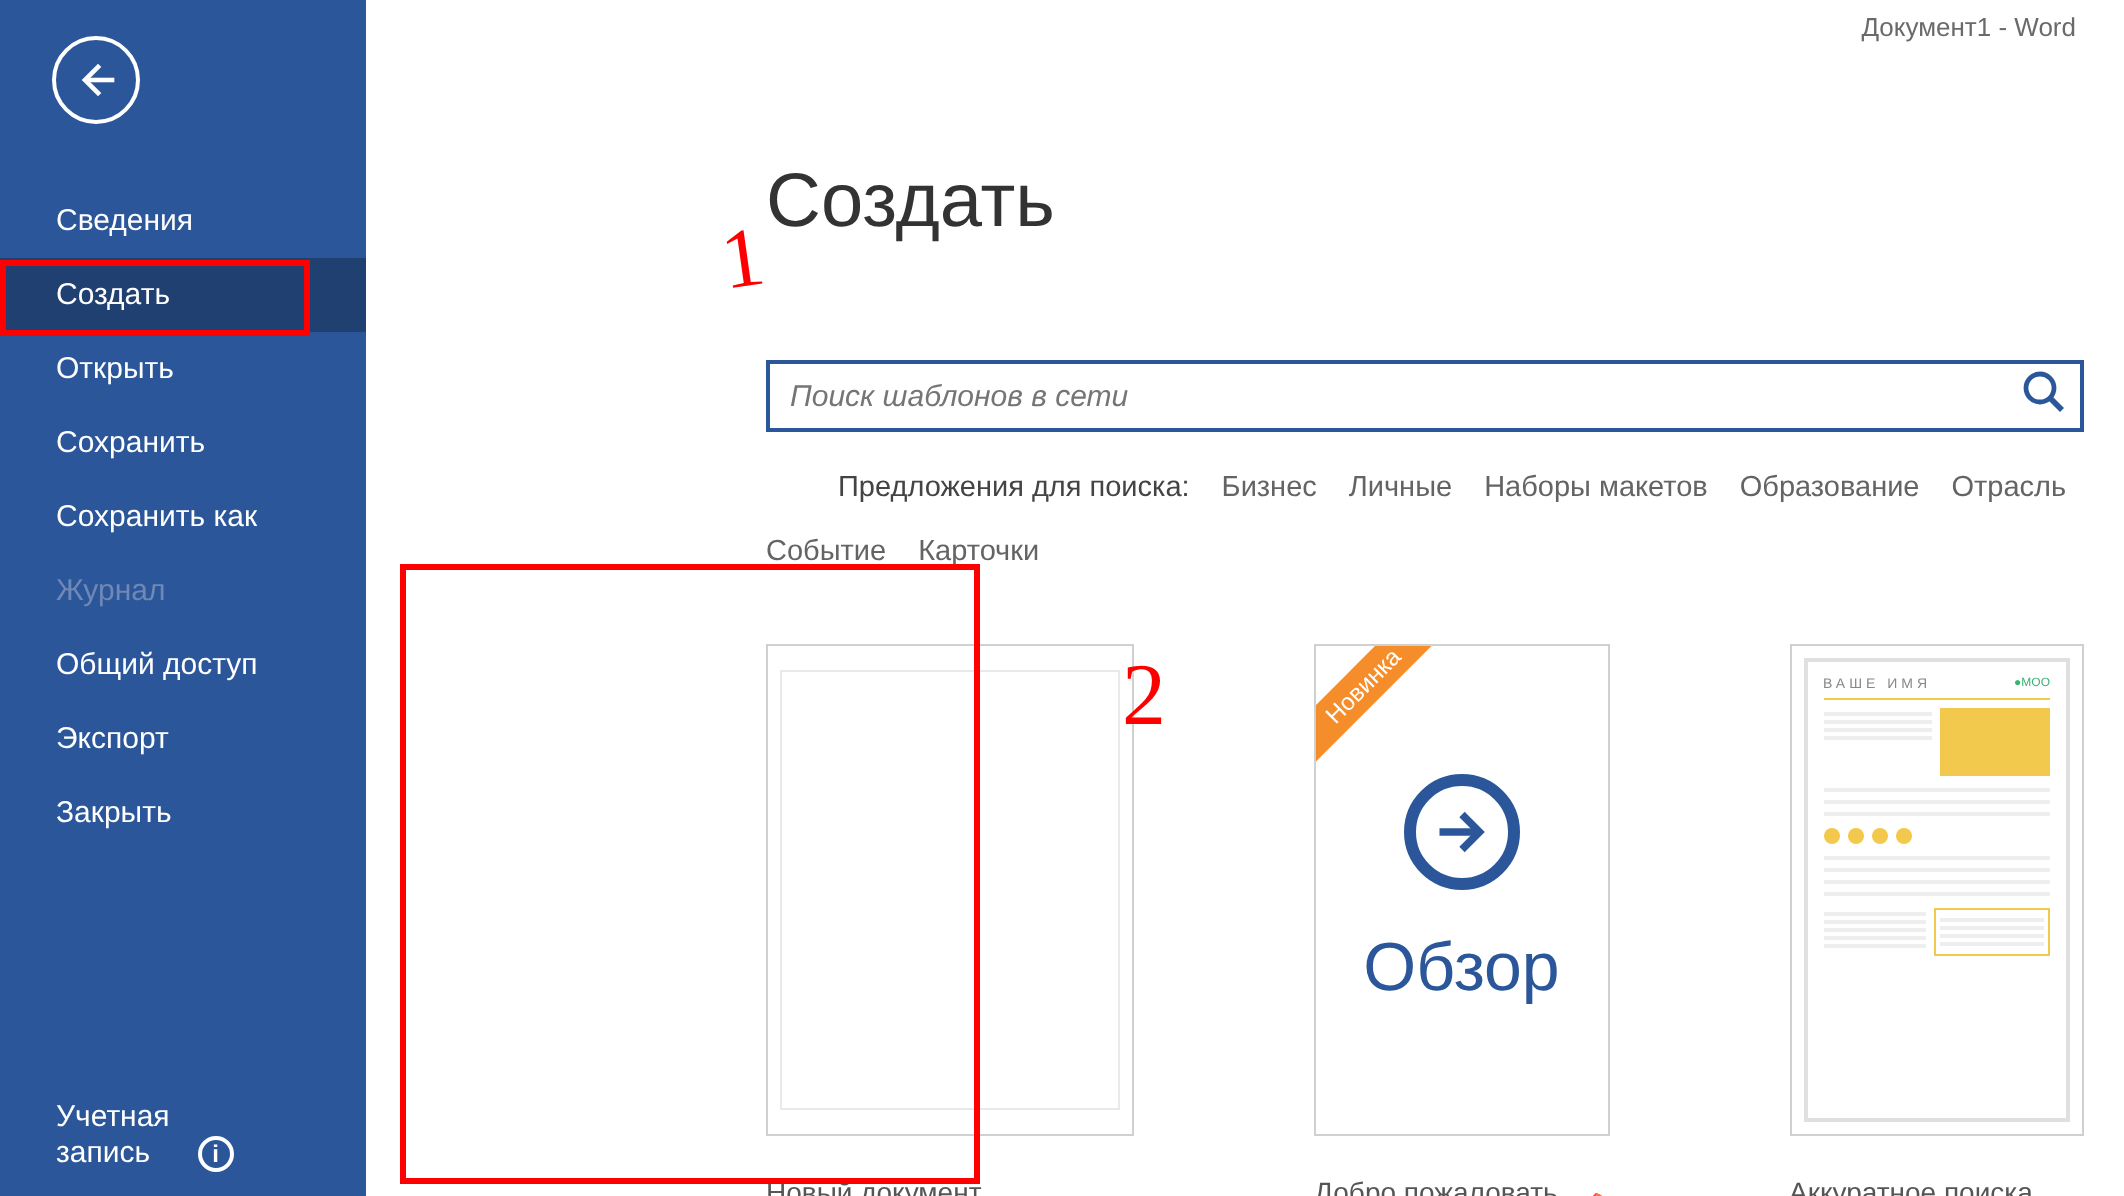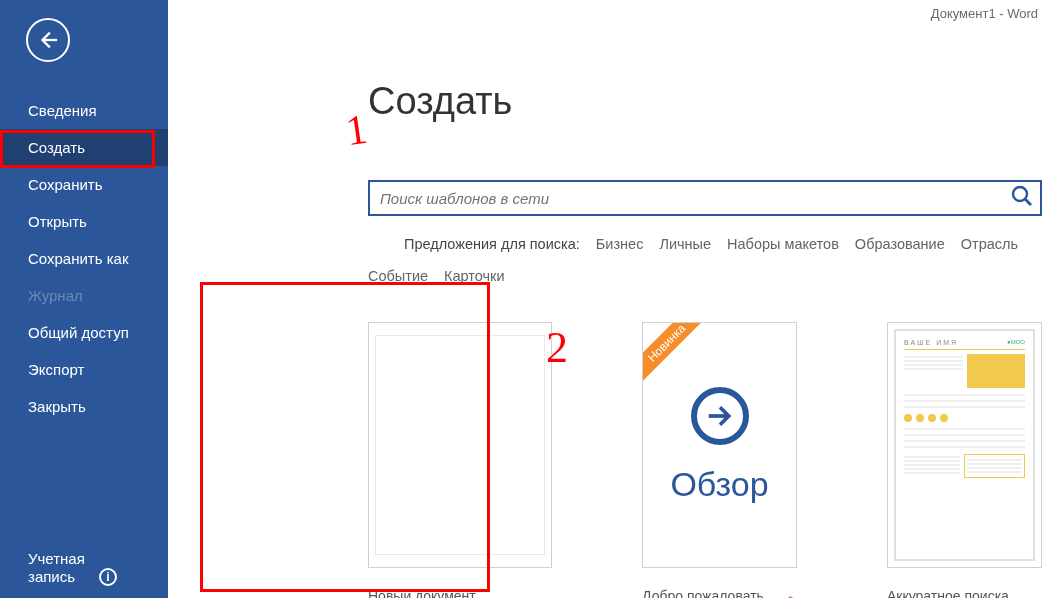--- a/index.html
+++ b/index.html
@@ -1,18 +1,18 @@
 <!DOCTYPE html>
 <html><head>
 <meta charset="utf-8">
 <style>
   * { box-sizing: border-box; margin: 0; padding: 0; }
   html, body { width: 1062px; height: 598px; font-family: "Segoe UI", Arial, sans-serif; background: #fff; overflow: hidden; }
   .app { display: flex; width: 100%; height: 100%; }
-  .sidebar { width: 168px; background: #2b579a; color: #fff; padding-top: 18px; position: relative; }
+  .sidebar { width: 183px; background: #2b579a; color: #fff; padding-top: 18px; position: relative; }
   .back-circle { width: 44px; height: 44px; border: 2px solid #fff; border-radius: 50%; margin-left: 26px; display: flex; align-items: center; justify-content: center; cursor: pointer; }
   .back-circle svg { width: 22px; height: 22px; }
   .nav { margin-top: 30px; }
   .nav-item { font-size: 15px; color: #fff; padding: 10px 0 10px 28px; cursor: pointer; white-space: nowrap; }
   .nav-item.selected { background: #204072; }
   .nav-item.disabled { color: #6f88b6; cursor: default; }
   .account-row { position: absolute; bottom: 12px; left: 28px; display: flex; align-items: flex-end; gap: 14px; }
   .account-label { font-size: 15px; line-height: 1.2; }
   .info-icon { width: 18px; height: 18px; border: 2px solid #fff; border-radius: 50%; display: flex; align-items:center; justify-content:center; font-size: 12px; font-weight: bold; }
 
@@ -67,22 +67,22 @@
   <div class="sidebar">
     <div class="back-circle">
       <svg viewBox="0 0 24 24">
           <path d="M14 4 L6 12 L14 20" fill="none" stroke="#fff" stroke-width="2.5"></path>
           <line x1="6" y1="12" x2="22" y2="12" stroke="#fff" stroke-width="2.5"></line>
         </svg>
     </div>
     <div class="nav">
       <div class="nav-item">Сведения</div>
       <div class="nav-item selected">Создать</div>
+      <div class="nav-item">Открыть</div>
       <div class="nav-item">Сохранить</div>
-      <div class="nav-item">Открыть</div>
       <div class="nav-item">Сохранить как</div>
       <div class="nav-item disabled">Журнал</div>
       <div class="nav-item">Общий доступ</div>
       <div class="nav-item">Экспорт</div>
       <div class="nav-item">Закрыть</div>
     </div>
     <div class="account-row">
       <div class="account-label" style="white-space:pre-line;">Учетная
 запись</div>
       <div class="info-icon">i</div>

